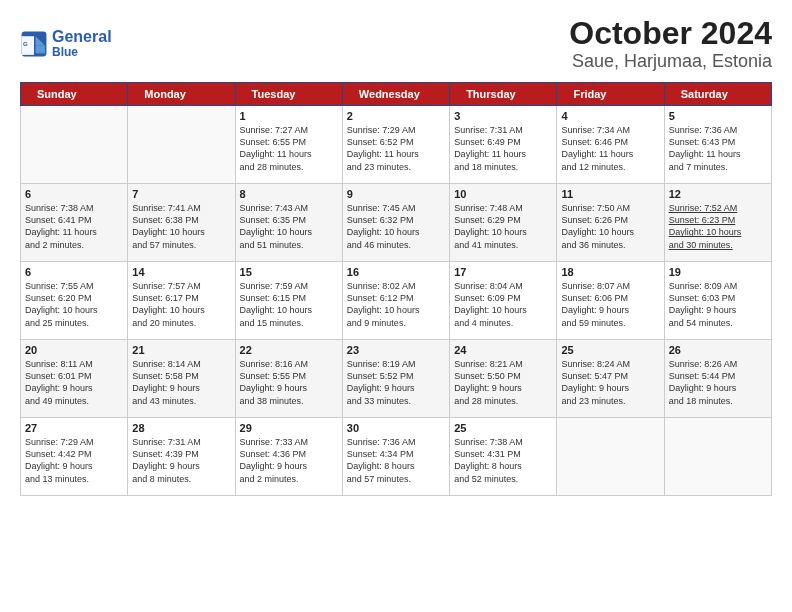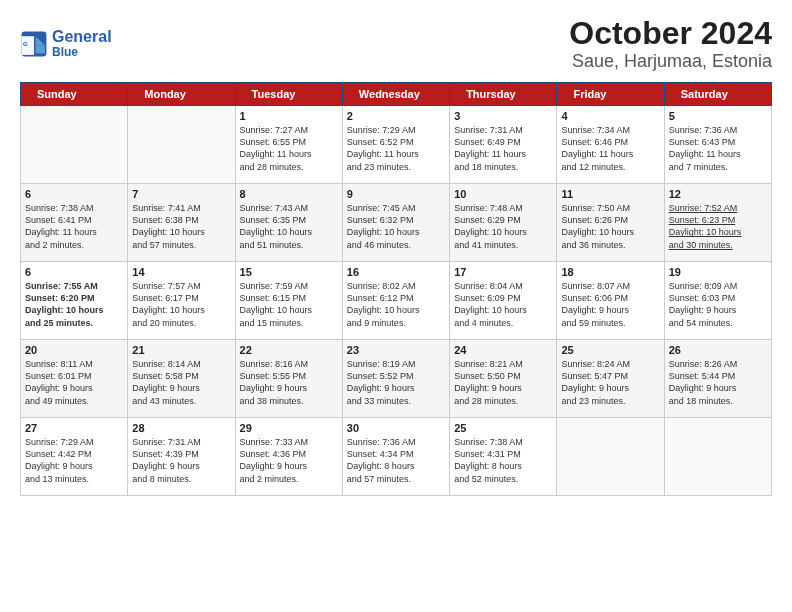--- a/index.html
+++ b/index.html
@@ -171,21 +171,21 @@
           <td><span class="day-num">11</span><span class="cell-text" style="white-space: pre-line;">Sunrise: 7:50 AM
 Sunset: 6:26 PM
 Daylight: 10 hours
 and 36 minutes.</span></td>
           <td><span class="day-num">12</span><span class="cell-text" style="white-space: pre-line; text-decoration: underline;">Sunrise: 7:52 AM
 Sunset: 6:23 PM
 Daylight: 10 hours
 and 30 minutes.</span></td>
         </tr>
         <tr>
-          <td><span class="day-num">6</span><span class="cell-text" style="white-space: pre-line; font-weight: bold;">Sunrise: 7:55 AM
+          <td><span class="day-num">6</span><span class="cell-text" style="white-space: pre-line;">Sunrise: 7:55 AM
 Sunset: 6:20 PM
 Daylight: 10 hours
 and 25 minutes.</span></td>
           <td><span class="day-num">14</span><span class="cell-text" style="white-space: pre-line;">Sunrise: 7:57 AM
 Sunset: 6:17 PM
 Daylight: 10 hours
 and 20 minutes.</span></td>
           <td><span class="day-num">15</span><span class="cell-text" style="white-space: pre-line;">Sunrise: 7:59 AM
 Sunset: 6:15 PM
 Daylight: 10 hours

